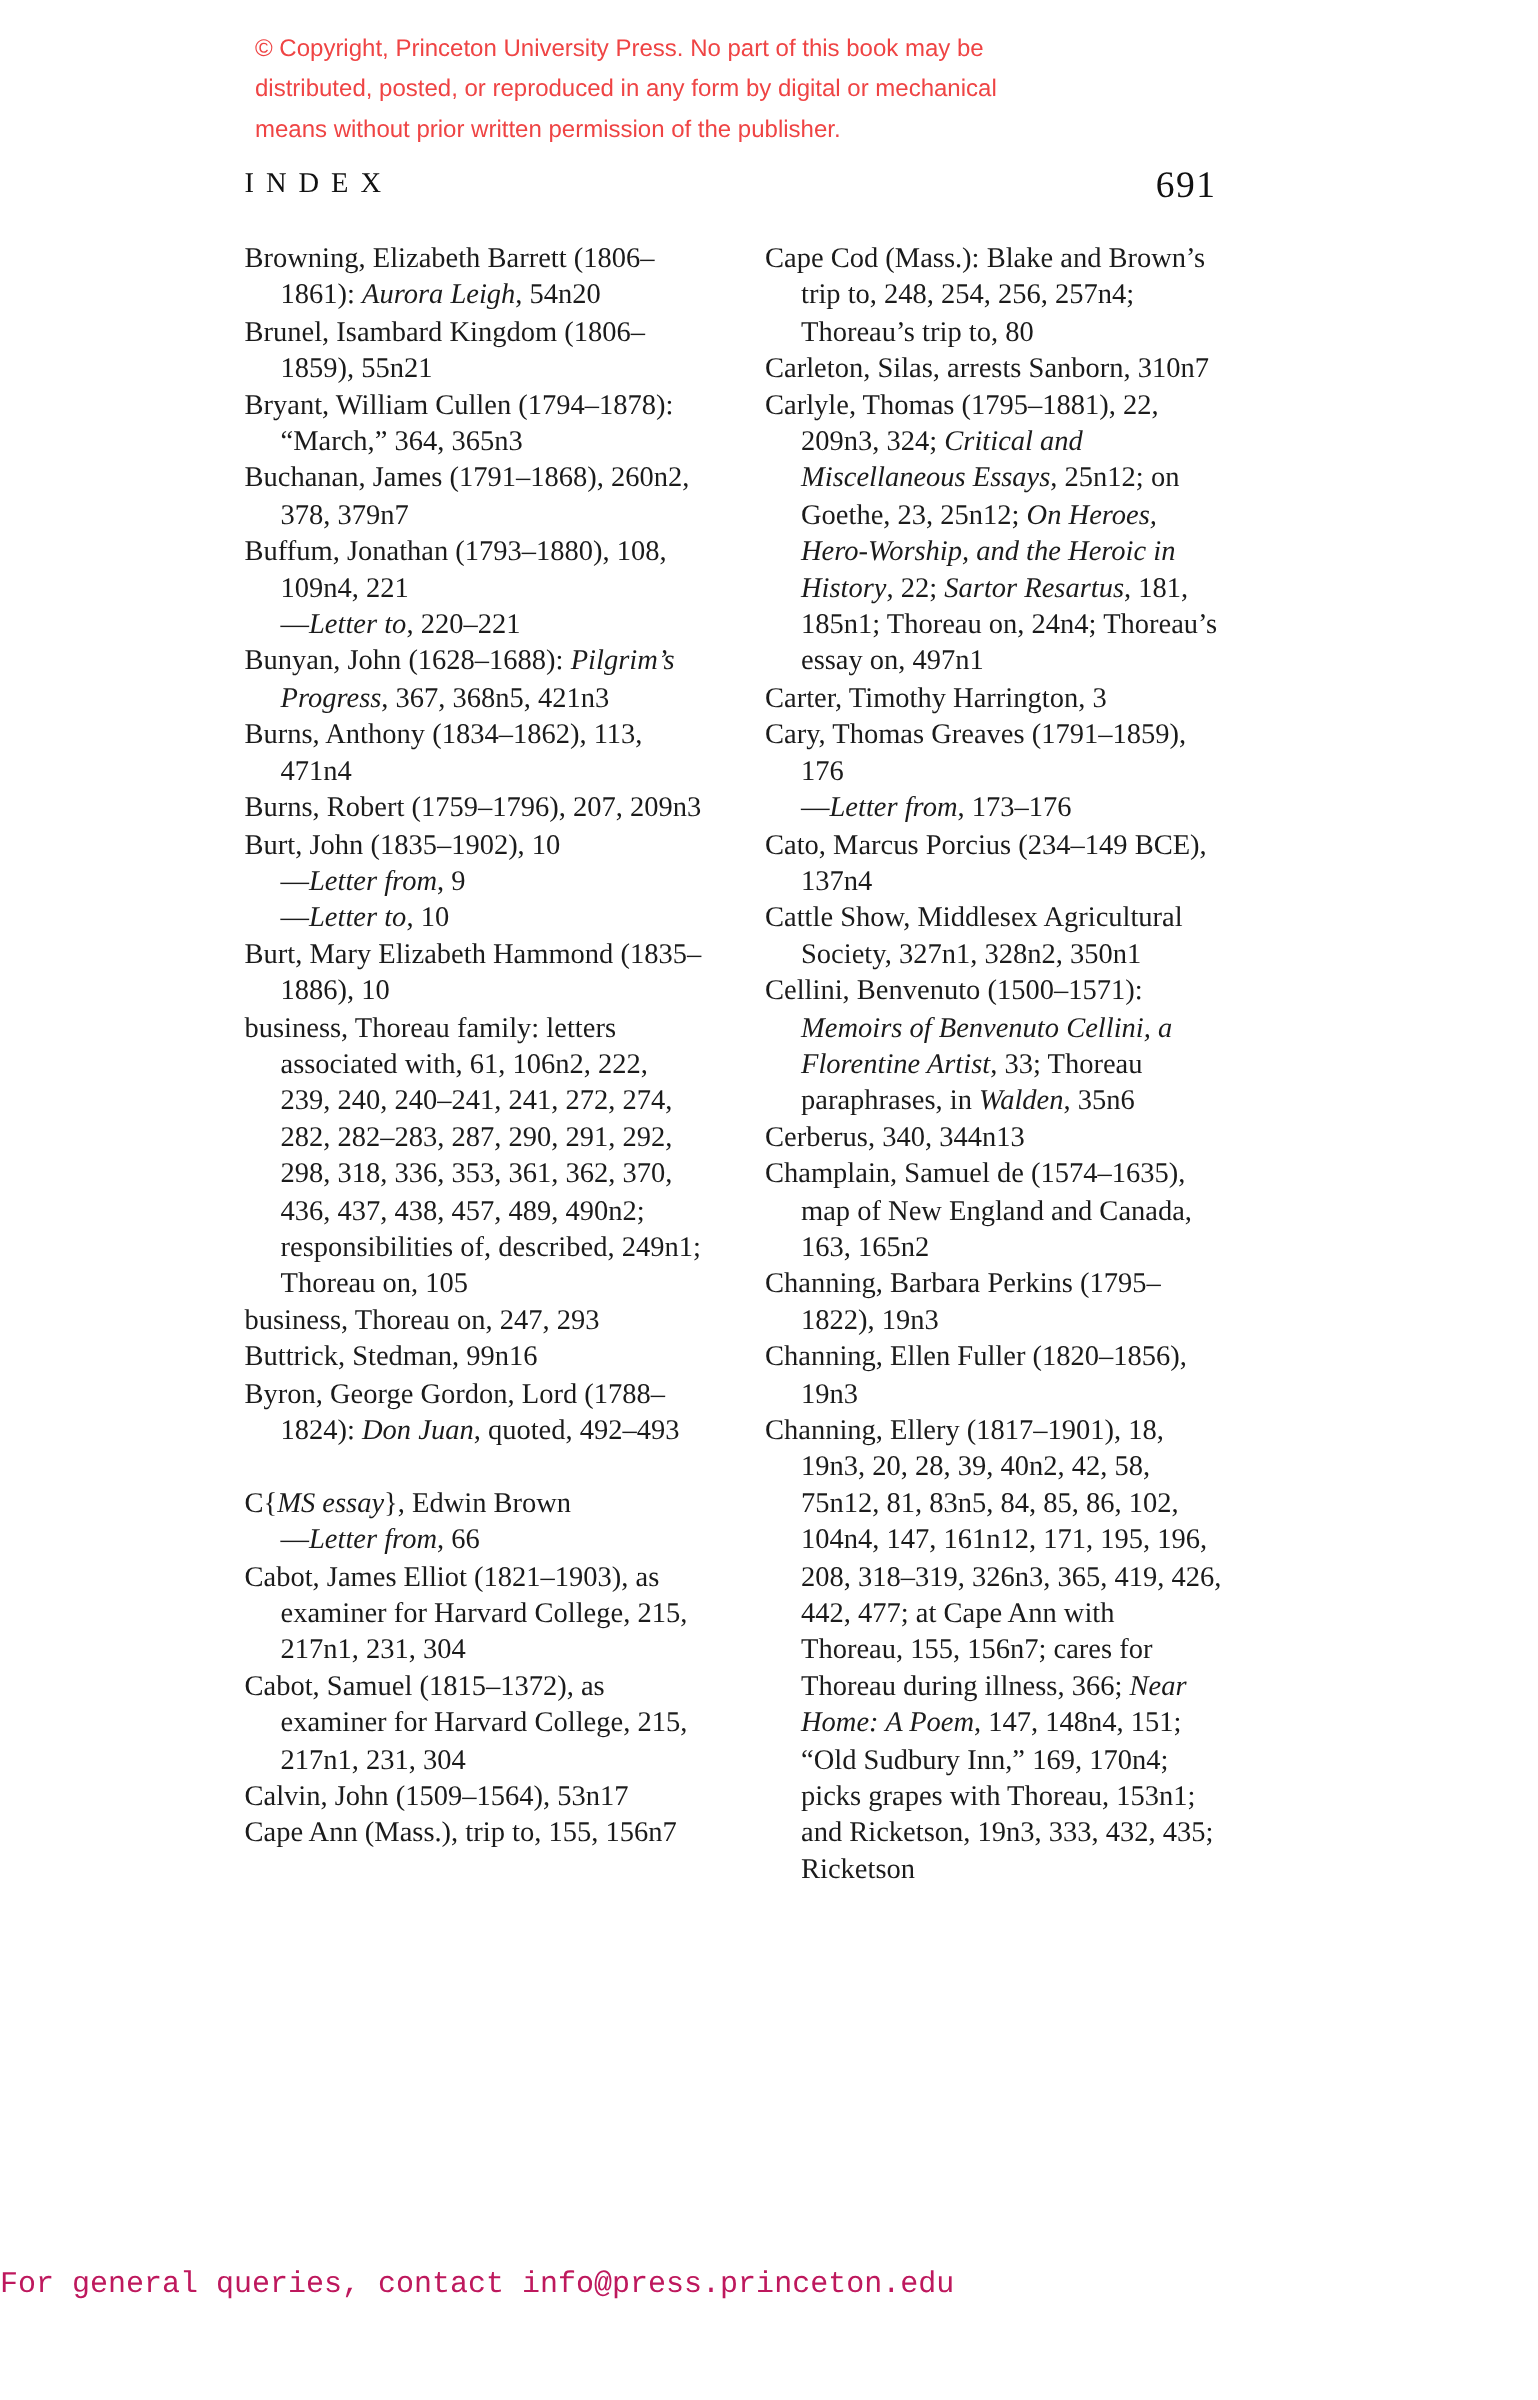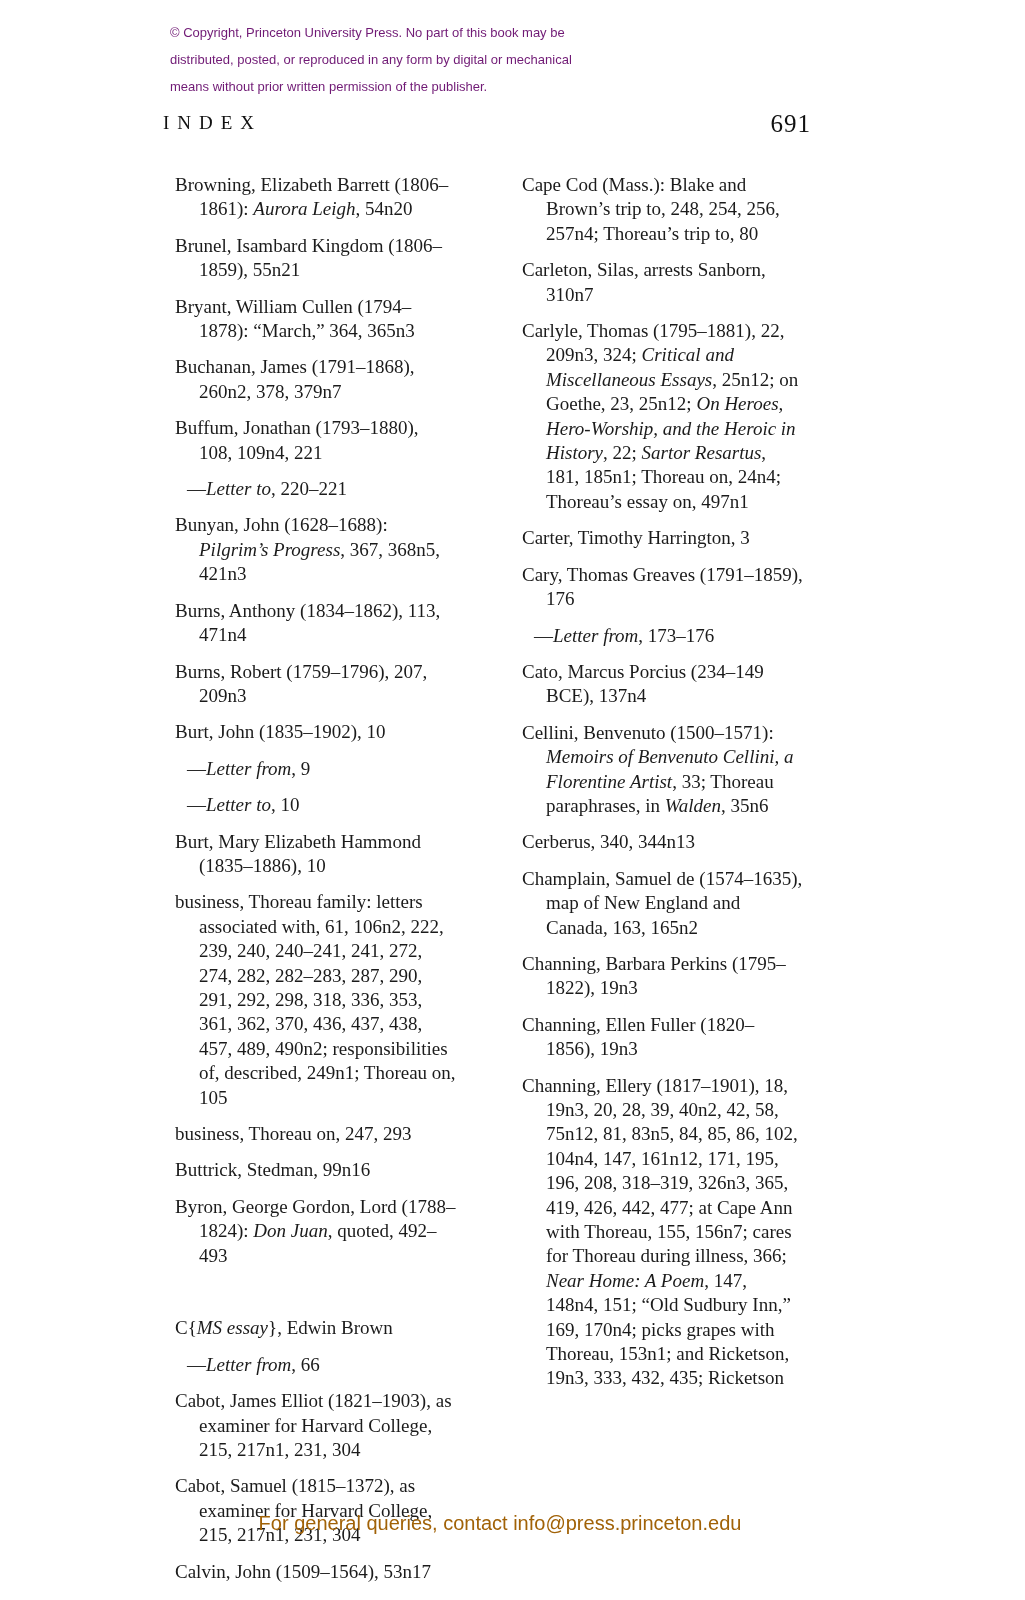--- a/index.html
+++ b/index.html
@@ -11,23 +11,23 @@
     overflow: hidden;
     font-family: "Liberation Serif", serif;
     color: #1b1b1b;
   }
   .copyright {
     position: absolute;
     top: 19px;
     left: 170px;
     width: 690px;
     font-family: "Liberation Sans", sans-serif;
-    font-size: 13px;
+    font-size: 16px;
     line-height: 27px;
-    color: #701a75;
+    color: #ef4444;
   }
   .header-row {
     position: absolute;
     top: 112px;
     left: 163px;
     width: 650px;
     height: 28px;
   }
   .index-title {
     position: absolute;
@@ -54,36 +54,36 @@
     display: flex;
     gap: 42px;
   }
   .col {
     width: 305px;
     font-size: 19px;
     line-height: 24.4px;
     color: #1b1b1b;
   }
   .col p {
-    margin: 12px;
+    margin: 0;
     text-indent: -24px;
     padding-left: 24px;
   }
   .col p.sub { margin-left: 24px; }
   .col p.gap { height: 24.4px; text-indent: 0; padding: 0; }
   .it { font-style: italic; }
   .footer {
     position: absolute;
     top: 1512px;
     left: 0;
     width: 1000px;
-    text-align: center;
-    font-family: Liberation Sans, sans-serif;
+    text-align: left;
+    font-family: Liberation Mono, monospace;
     font-size: 20px;
-    color: #a16207;
+    color: #be185d;
   }
 </style>
 </head>
 <body>
 
 <div class="page">
 
   <div class="copyright">
     <div>© Copyright, Princeton University Press. No part of this book may be</div>
     <div>distributed, posted, or reproduced in any form by digital or mechanical</div>
@@ -123,20 +123,21 @@
         <p class="entry"><span>Cape Ann (Mass.), trip to, 155, 156n7</span></p>
       </div>
     <div class="col">
         <p class="entry"><span>Cape Cod (Mass.): Blake and Brown’s trip to, 248, 254, 256, 257n4; Thoreau’s trip to, 80</span></p>
         <p class="entry"><span>Carleton, Silas, arrests Sanborn, 310n7</span></p>
         <p class="entry"><span>Carlyle, Thomas (1795–1881), 22, 209n3, 324; </span><span class="it">Critical and Miscellaneous Essays</span><span>, 25n12; on Goethe, 23, 25n12; </span><span class="it">On Heroes, Hero-Worship, and the Heroic in History</span><span>, 22; </span><span class="it">Sartor Resartus</span><span>, 181, 185n1; Thoreau on, 24n4; Thoreau’s essay on, 497n1</span></p>
         <p class="entry"><span>Carter, Timothy Harrington, 3</span></p>
         <p class="entry"><span>Cary, Thomas Greaves (1791–1859), 176</span></p>
         <p class="sub"><span>—</span><span class="it">Letter from</span><span>, 173–176</span></p>
         <p class="entry"><span>Cato, Marcus Porcius (234–149 BCE), 137n4</span></p>
+        <p class="entry"><span>Cattle Show, Middlesex Agricultural Society, 327n1, 328n2, 350n1</span></p>
         <p class="entry"><span>Cellini, Benvenuto (1500–1571): </span><span class="it">Memoirs of Benvenuto Cellini, a Florentine Artist</span><span>, 33; Thoreau paraphrases, in </span><span class="it">Walden</span><span>, 35n6</span></p>
         <p class="entry"><span>Cerberus, 340, 344n13</span></p>
         <p class="entry"><span>Champlain, Samuel de (1574–1635), map of New England and Canada, 163, 165n2</span></p>
         <p class="entry"><span>Channing, Barbara Perkins (1795–1822), 19n3</span></p>
         <p class="entry"><span>Channing, Ellen Fuller (1820–1856), 19n3</span></p>
         <p class="entry"><span>Channing, Ellery (1817–1901), 18, 19n3, 20, 28, 39, 40n2, 42, 58, 75n12, 81, 83n5, 84, 85, 86, 102, 104n4, 147, 161n12, 171, 195, 196, 208, 318–319, 326n3, 365, 419, 426, 442, 477; at Cape Ann with Thoreau, 155, 156n7; cares for Thoreau during illness, 366; </span><span class="it">Near Home: A Poem</span><span>, 147, 148n4, 151; “Old Sudbury Inn,” 169, 170n4; picks grapes with Thoreau, 153n1; and Ricketson, 19n3, 333, 432, 435; Ricketson</span></p>
       </div>
   </div>
 
   <div class="footer">For general queries, contact info@press.princeton.edu</div>

